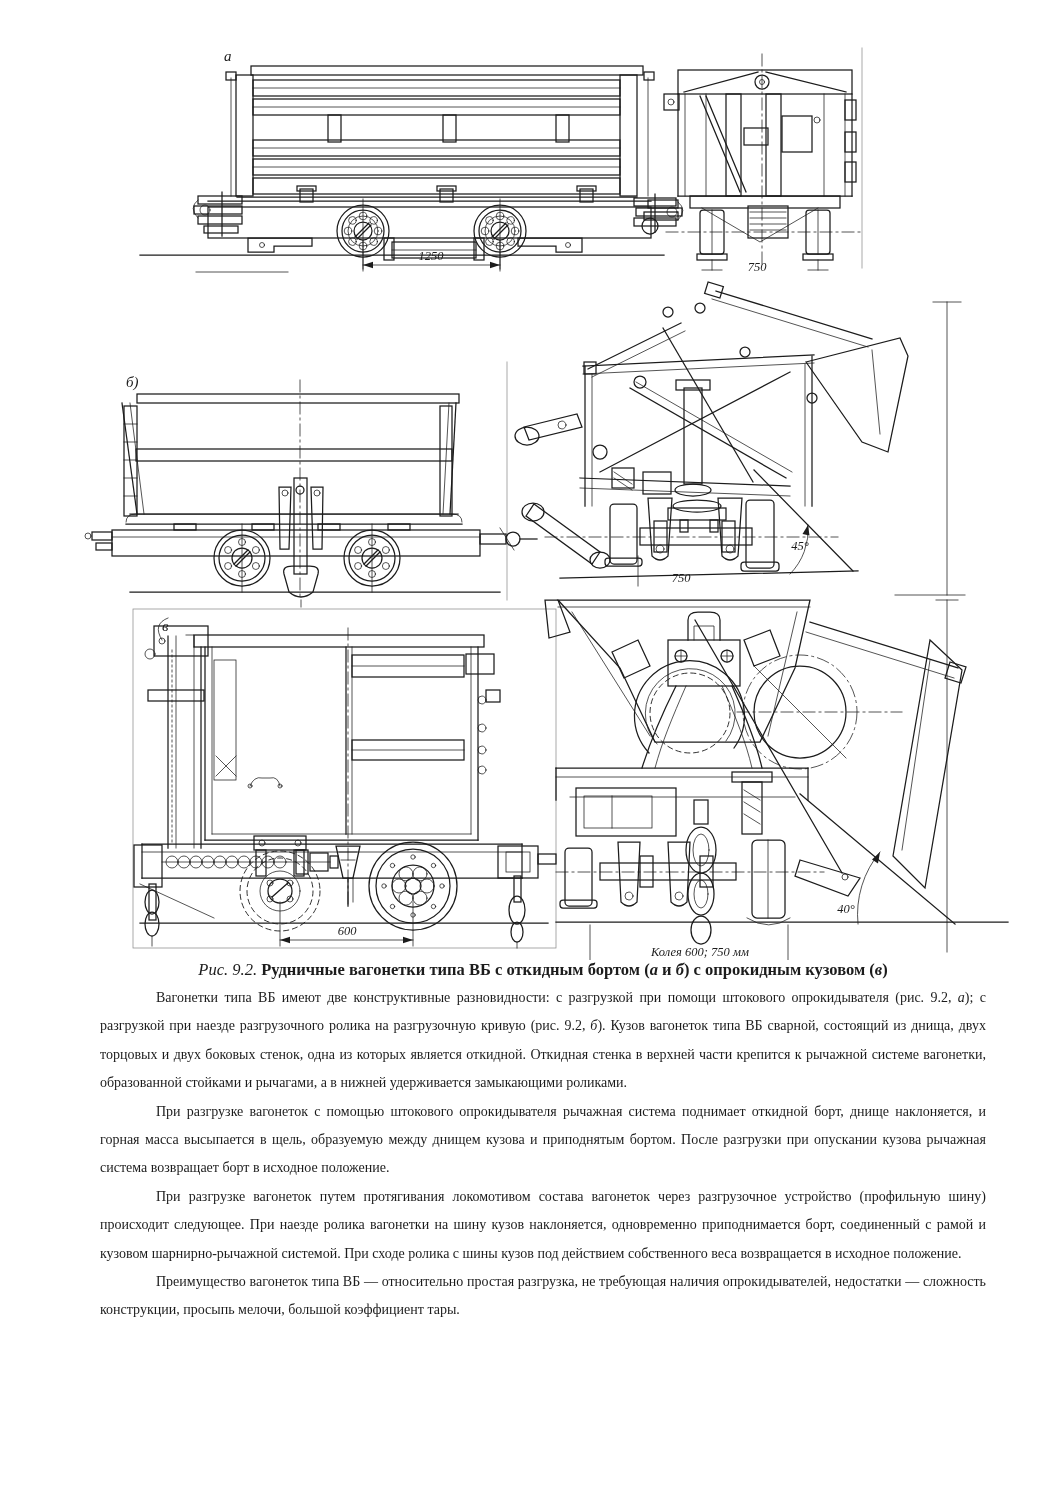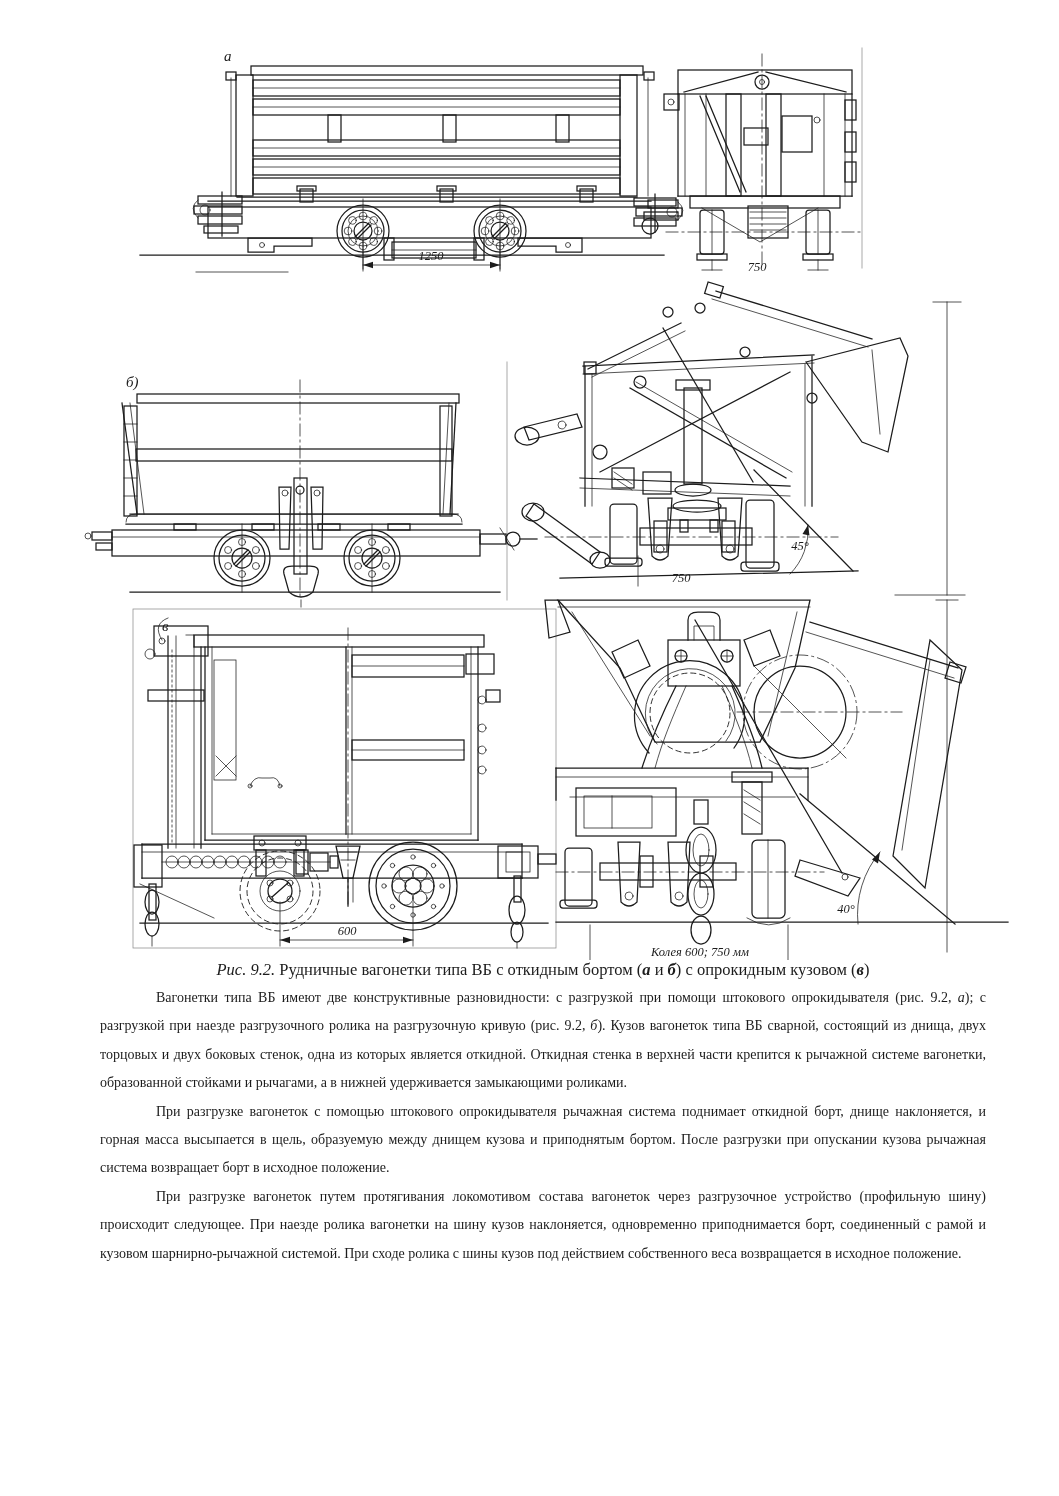--- a/index.html
+++ b/index.html
@@ -11,21 +11,21 @@
   .tn{stroke-width:.75;}
   .dd{stroke-dasharray:12 4 2 4;stroke-width:.75;}
   .ds{stroke-dasharray:5 4;stroke-width:.9;}
   .fil{fill:#1c1c1c;stroke:none;}
   .faint{opacity:.5;}
   .slbl{font:italic 15px "Liberation Serif",serif;fill:#1c1c1c;}
   .sdim{font:italic 12.5px "Liberation Serif",serif;fill:#1c1c1c;text-anchor:middle;}
   .textblock{position:absolute;top:958px;left:100px;width:886px;}
   .caption{text-align:center;font-size:16.5px;line-height:23px;margin:0 0 3px 0;white-space:nowrap;}
   .cap-fig{font-style:italic;}
-  .cap-b{font-weight:normal;}
+  .cap-b{font-weight:bold;}
   .cap-i{font-weight:bold;font-style:italic;}
   .para{margin:0;text-indent:56px;text-align:justify;font-size:14px;line-height:28.4px;}
   .pi{font-style:italic;}
 </style>
 </head>
 <body>
 
 <div class="page">
 
 <svg class="figure-svg" width="1059" height="960" viewBox="0 0 1059 960">
@@ -518,15 +518,16 @@
 
 <div class="textblock">
   <p class="caption"><span class="cap-fig">Рис. 9.2.</span><span class="cap-b"> Рудничные вагонетки типа ВБ с откидным бортом (</span><span class="cap-i">а</span><span class="cap-b"> и </span><span class="cap-i">б</span><span class="cap-b">) с опрокидным кузовом (</span><span class="cap-i">в</span><span class="cap-b">)</span></p>
 
   <p class="para"><span>Вагонетки типа ВБ имеют две конструктивные разновидности: с разгрузкой при помощи штокового опрокидывателя (рис. 9.2, </span><span class="pi">а</span><span>); с разгрузкой при наезде разгрузочного ролика на разгрузочную кривую (рис. 9.2, </span><span class="pi">б</span><span>). Кузов вагонеток типа ВБ сварной, состоящий из днища, двух торцовых и двух боковых стенок, одна из которых является откидной. Откидная стенка в верхней части крепится к рычажной системе вагонетки, образованной стойками и рычагами, а в нижней удерживается замыкающими роликами.</span></p>
 
   <p class="para">При разгрузке вагонеток с помощью штокового опрокидывателя рычажная система поднимает откидной борт, днище наклоняется, и горная масса высыпается в щель, образуемую между днищем кузова и приподнятым бортом. После разгрузки при опускании кузова рычажная система возвращает борт в исходное положение.</p>
 
   <p class="para">При разгрузке вагонеток путем протягивания локомотивом состава вагонеток через разгрузочное устройство (профильную шину) происходит следующее. При наезде ролика вагонетки на шину кузов наклоняется, одновременно приподнимается борт, соединенный с рамой и кузовом шарнирно-рычажной системой. При сходе ролика с шины кузов под действием собственного веса возвращается в исходное положение.</p>
 
+  <p class="para">Преимущество вагонеток типа ВБ — относительно простая разгрузка, не требующая наличия опрокидывателей, недостатки — сложность конструкции, просыпь мелочи, большой коэффициент тары.</p>
 </div>
 
 </div>
 
 </body></html>

